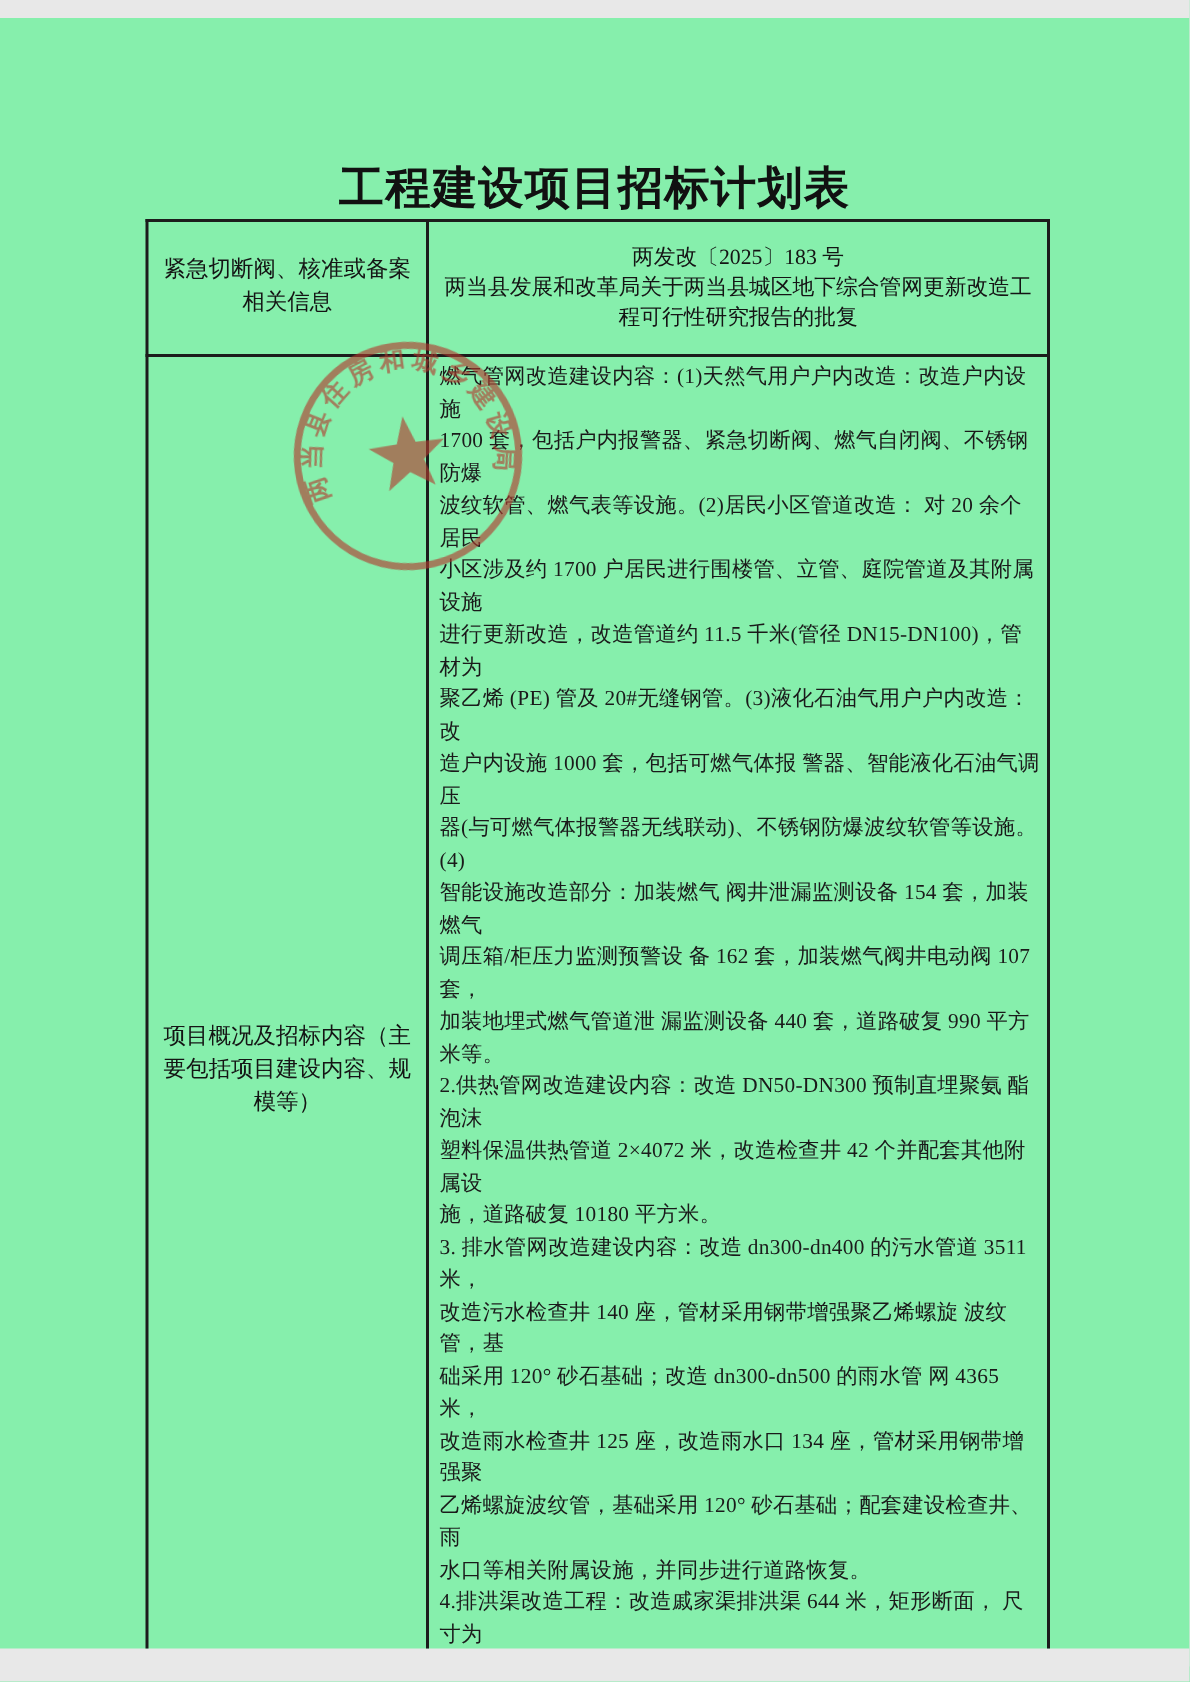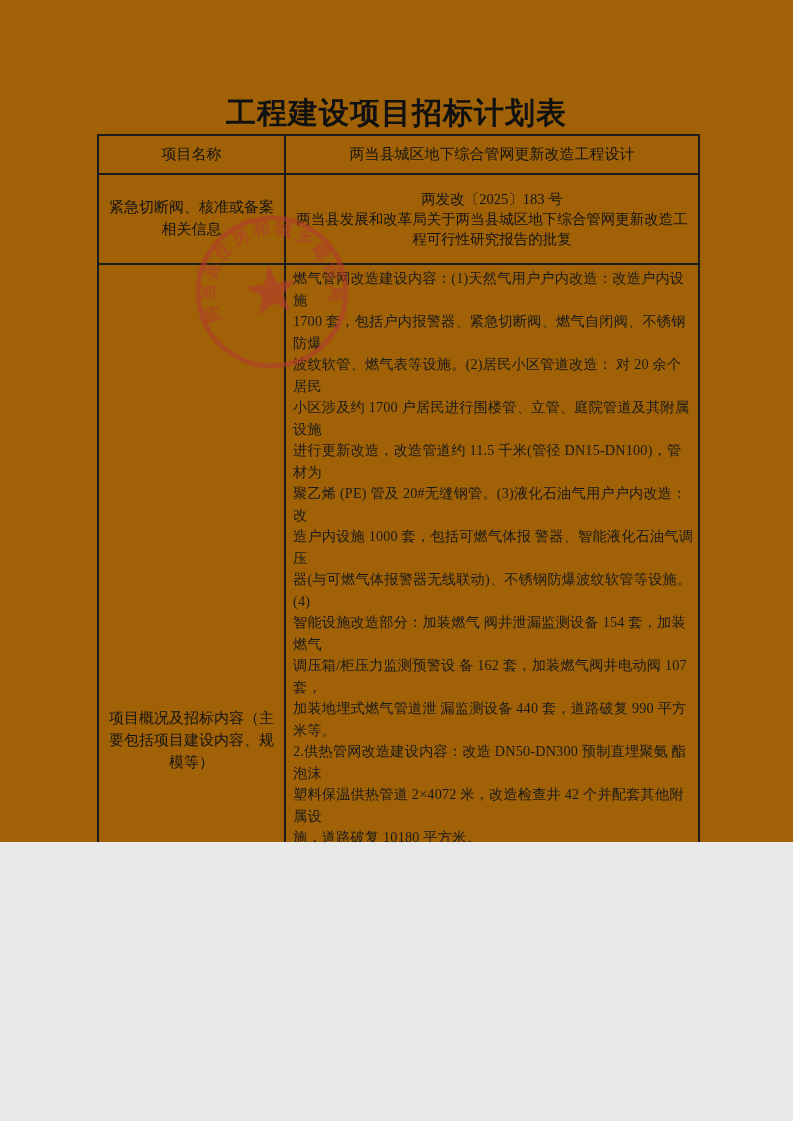--- a/index.html
+++ b/index.html
@@ -3,23 +3,23 @@
 <meta charset="utf-8">
 <style>
   html, body {
     margin: 0;
     padding: 0;
     background: #e8e8e8;
   }
   .page {
     position: relative;
     width: 793px;
-    height: 842px;
-    margin: 0 auto;
-    background: #a16207;
+    height: 1087px;
+    margin: 12px auto;
+    background: #86efac;
     color: #1a1a1a;
     font-family: "Liberation Serif", "DejaVu Serif", serif;
     overflow: hidden;
   }
   .doc-title {
     position: absolute;
     top: 93px;
     left: 0;
     width: 100%;
     text-align: center;
@@ -95,24 +95,20 @@
 <div class="page">
 
   <div class="doc-title">工程建设项目招标计划表</div>
 
   <table class="doc-table">
     <colgroup>
         <col class="c-label">
         <col class="c-value">
       </colgroup>
     <tbody>
-      <tr class="r-39">
-        <td class="label-cell">项目名称</td>
-        <td class="value-cell">两当县城区地下综合管网更新改造工程设计</td>
-      </tr>
       <tr class="r-63">
         <td class="label-cell">紧急切断阀、核准或备案相关信息</td>
         <td class="value-cell approval-cell">两发改〔2025〕183 号
 两当县发展和改革局关于两当县城区地下综合管网更新改造工程可行性研究报告的批复</td>
       </tr>
       <tr class="r-big">
         <td class="label-cell">项目概况及招标内容（主要包括项目建设内容、规模等）</td>
         <td class="content-cell">燃气管网改造建设内容：(1)天然气用户户内改造：改造户内设施
 1700 套，包括户内报警器、紧急切断阀、燃气自闭阀、不锈钢防爆
 波纹软管、燃气表等设施。(2)居民小区管道改造： 对 20 余个居民

